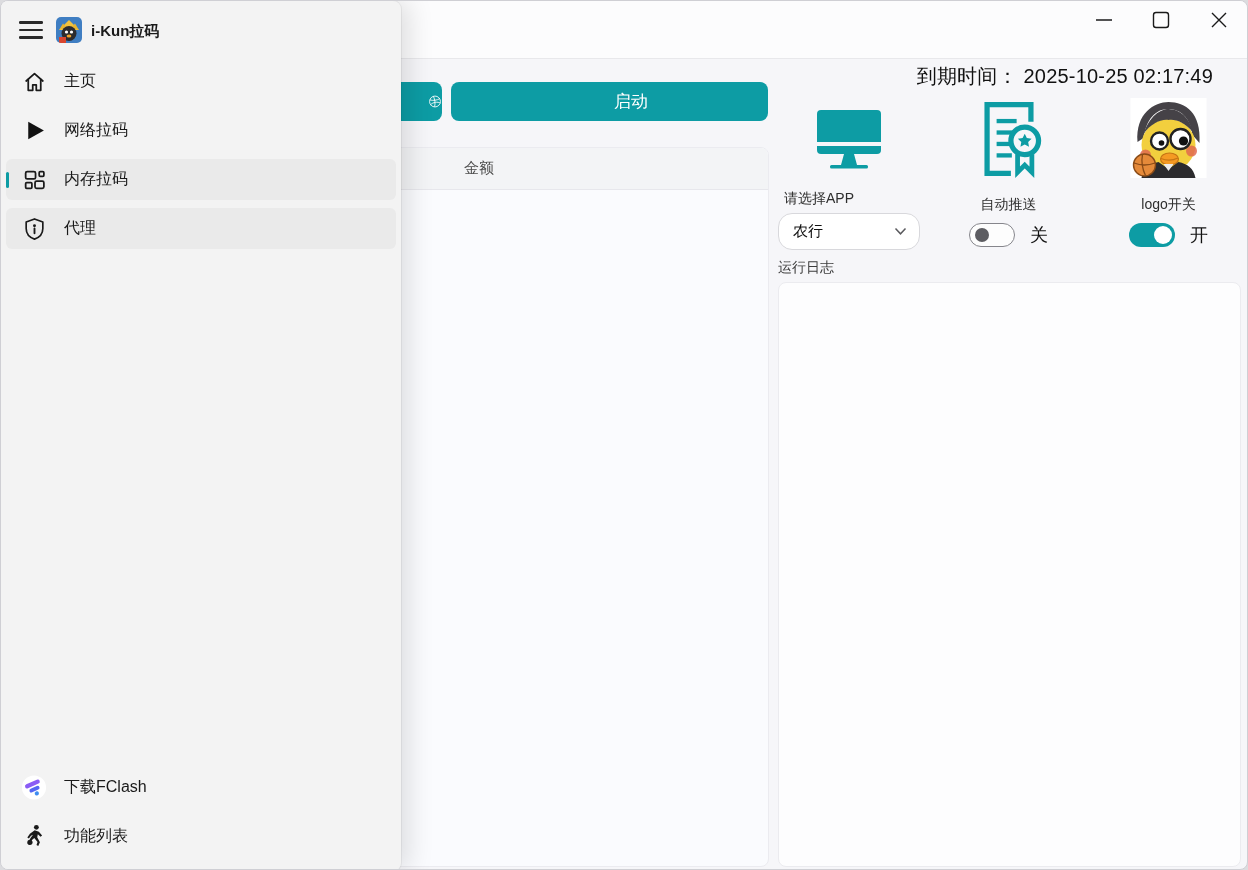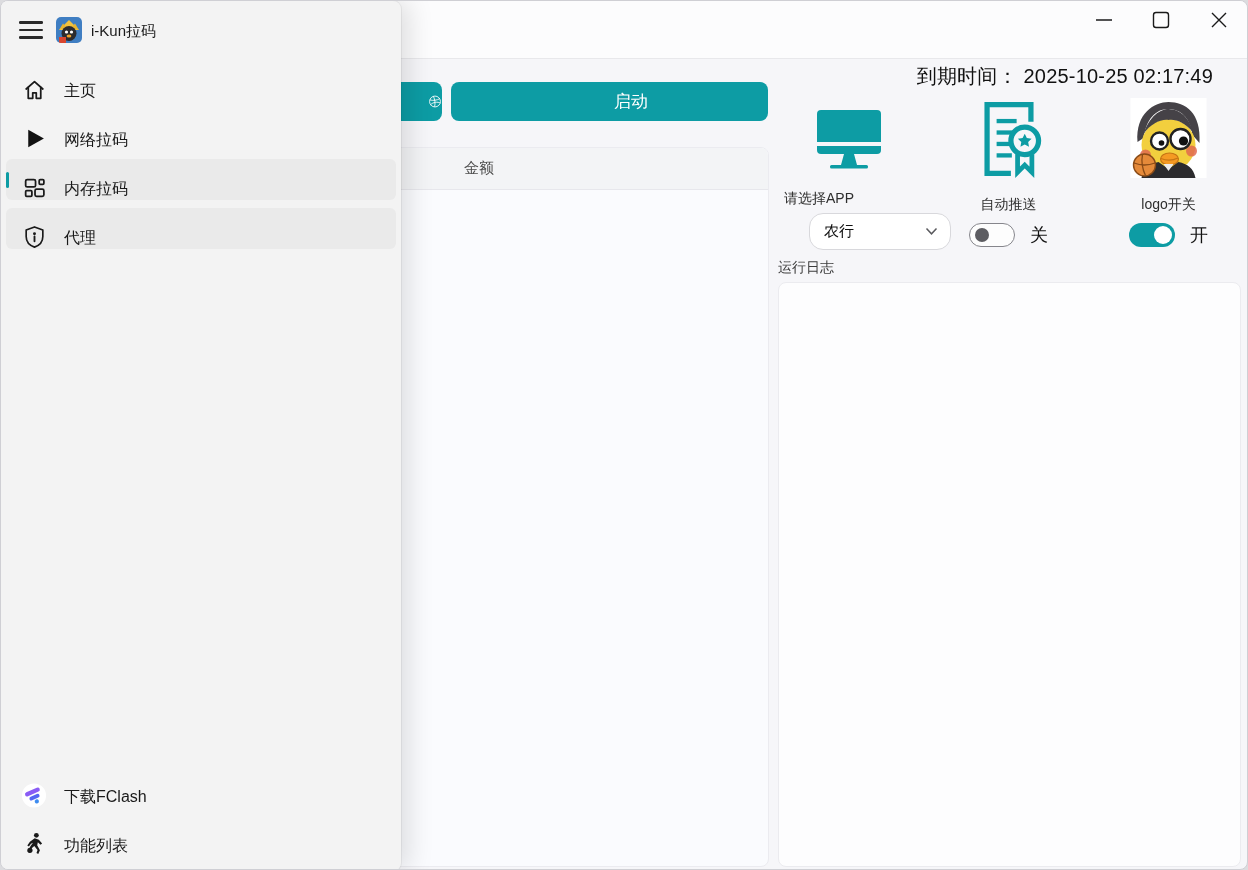--- a/index.html
+++ b/index.html
@@ -34,49 +34,49 @@
   .th { display:flex; align-items:center; justify-content:center; font-size:15px;
         color:#4d4d4d; border-right:1px solid #e3e3e8; }
   .th:last-child { border-right:none; }
   .table-body { height:678px; }
 
   
   .feature-icon { position:absolute; display:flex; align-items:flex-end; justify-content:center; }
   .feat-label { position:absolute; font-size:14px; color:#2e2e2e; text-align:center; }
   .select { position:absolute; left:777px; top:212px; width:142px; height:37px; background:#fff;
             border:1px solid #d8d8dc; border-radius:14px; display:flex; align-items:center;
-            padding:0 12px 0 14px; cursor:pointer;margin-left:31px; }
+            padding:0 12px 0 14px; cursor:pointer; }
   .select .val { flex:1; font-size:15px; color:#111; }
   .toggle-row { position:absolute; display:flex; align-items:center; gap:15px; }
   .toggle { width:46px; height:24px; border-radius:12px; position:relative; cursor:pointer; }
   .toggle.off { background:#fdfdfd; border:1px solid #86868c; }
   .toggle.off .knob { position:absolute; left:5px; top:4px; width:14px; height:14px;
                       border-radius:50%; background:#5d5d62; }
   .toggle.on { background:var(--accent); }
   .toggle.on .knob { position:absolute; right:3px; top:3px; width:18px; height:18px;
                      border-radius:50%; background:#fff; }
   .toggle-state { font-size:18px; color:#111; }
   .log-label { position:absolute; left:777px; top:258px; font-size:14px; color:#3c3c3c;text-align:right; }
   .log-box { position:absolute; left:777px; top:281px; width:463px; height:585px;
              background:#fdfdfe; border:1px solid #ebebef; border-radius:8px; }
 
   
   .drawer { position:absolute; left:0; top:0; width:400px; height:870px; background:#f3f3f3;
             border-radius:0 8px 8px 0; z-index:30; display:flex; flex-direction:column;
             box-shadow:0 0 0 1px rgba(0,0,0,.05), 8px 0 26px rgba(0,0,0,.12); }
-  .drawer-header { height:58px; position:relative; flex:none; }
+  .drawer-header { height:58px; position:relative; flex:none;font-weight:bold; }
   .hamburger { position:absolute; left:18px; top:20px; width:24px; height:18px; display:flex;
                flex-direction:column; justify-content:space-between; cursor:pointer; }
   .hamburger i { display:block; height:2.6px; border-radius:1.3px; background:#2a2a2a; }
   .app-icon { position:absolute; left:55px; top:16px; width:26px; height:26px; border-radius:5px;
               overflow:hidden; }
   .drawer-title { position:absolute; left:90px; top:21px; font-size:15px; color:#1a1a1a; }
   .nav { flex:1; padding-top:2px; }
   .nav-item { height:41px; margin:0 5px 8px 5px; border-radius:6px; display:flex;
-              align-items:flex-end; padding-left:15px; gap:17px; position:relative; cursor:pointer; }
+              align-items:center; padding-left:15px; gap:17px; position:relative; cursor:pointer; }
   .nav-item .ni-icon { width:26px; height:26px; display:flex; align-items:center; justify-content:center; flex:none; }
   .nav-item .ni-label { font-size:16px; color:#191919; }
   .nav-item.filled { background:#eaeaea; }
   .nav-item.selected::before { content:""; position:absolute; left:0; top:50%; transform:translateY(-50%);
                                width:3px; height:16px; border-radius:2px; background:var(--accent); }
   .nav-footer { flex:none; padding-bottom:6px; }
 </style>
 </head>
 <body>
 

